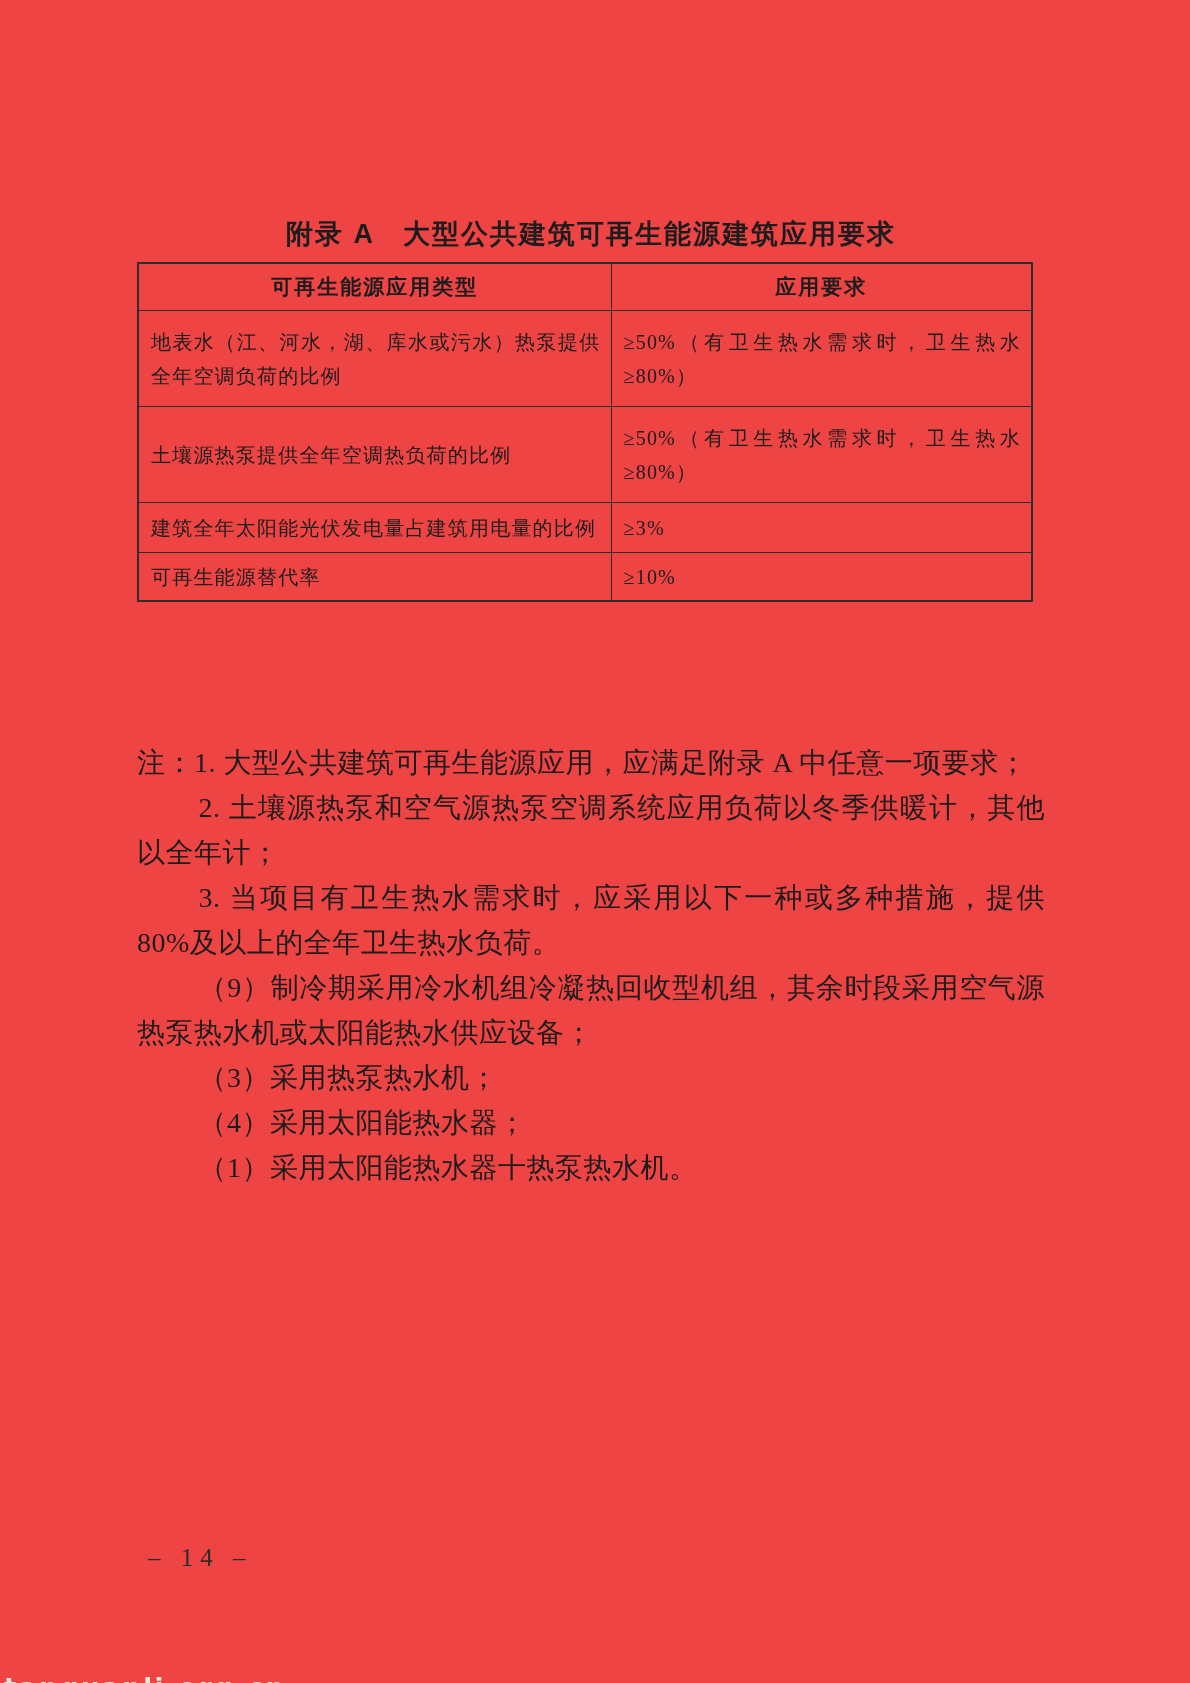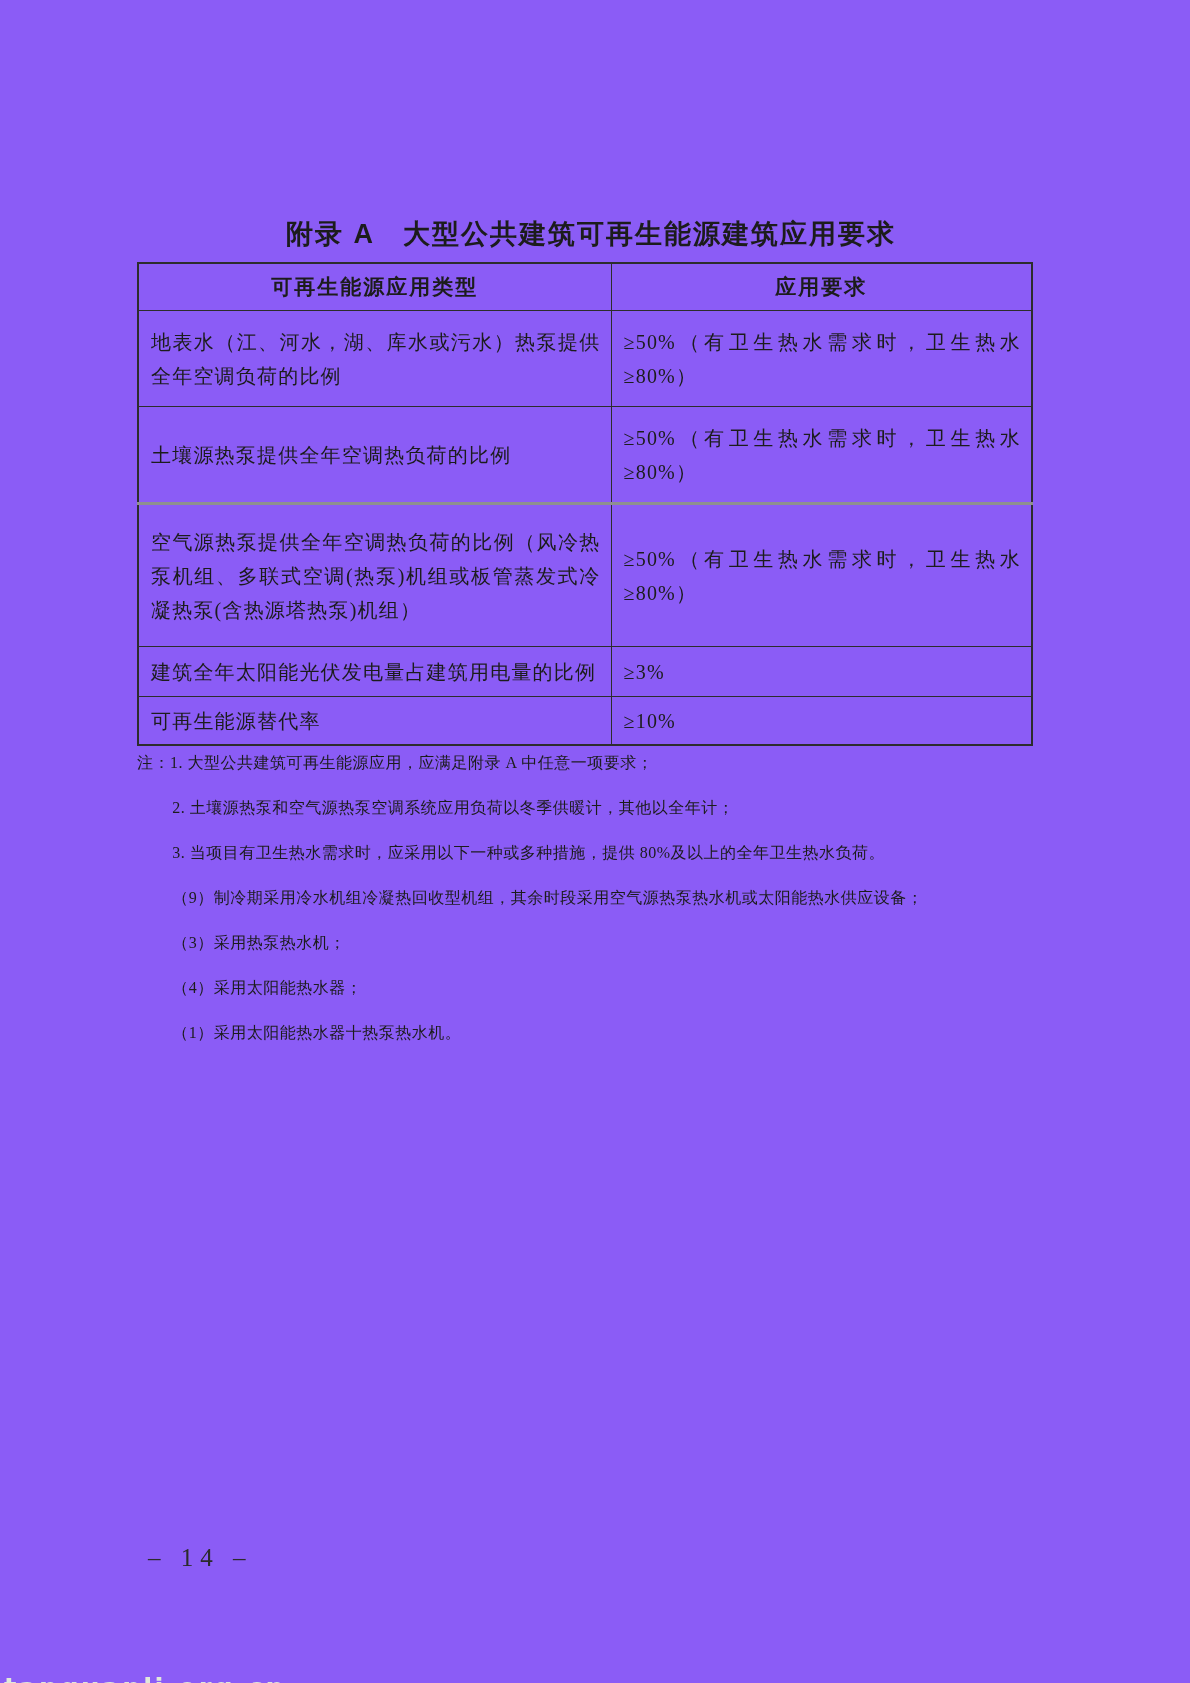--- a/index.html
+++ b/index.html
@@ -1,19 +1,19 @@
 <!DOCTYPE html>
 <html><head>
 <meta charset="utf-8">
 <style>
   html,body { margin:0; padding:0; background:#ffffff; }
   .page {
     position:relative;
     width:1190px; height:1683px;
-    background:#8b5cf6;
+    background:#ef4444;
     overflow:hidden;
     font-family:"Liberation Serif","DejaVu Serif",serif;
     color:#1c1c1c;
   }
   .doc-title {
     position:absolute;
     left:137px; top:216px; width:908px;
     text-align:center;
     font-family:"Liberation Sans","DejaVu Sans",sans-serif;
     font-weight:bold;
@@ -51,21 +51,21 @@
     text-justify:inter-character;
   }
   tr.r1 td { height:95px; }
   tr.r2 td { height:95px; }
   tr.r3 td { height:141px; border-top:3px solid #8f8f8f; }
   tr.r4 td { height:49px; }
   tr.r5 td { height:47px; }
   .notes {
     position:absolute;
     left:137px; top:740px; width:908px;
-    font-size:16px;
+    font-size:28px;
     line-height:45px;
     letter-spacing:0.5px;
     text-align:justify;
     text-justify:inter-character;
   }
   .notes p { margin:0; }
   .notes p.indent { text-indent:2.2em; }
   .pageno {
     position:absolute;
     left:148px; top:1544px;
@@ -106,24 +106,20 @@
     </thead>
     <tbody>
       <tr class="r1">
         <td>地表水（江、河水，湖、库水或污水）热泵提供全年空调负荷的比例</td>
         <td>≥50%（有卫生热水需求时，卫生热水≥80%）</td>
       </tr>
       <tr class="r2">
         <td>土壤源热泵提供全年空调热负荷的比例</td>
         <td>≥50%（有卫生热水需求时，卫生热水≥80%）</td>
       </tr>
-      <tr class="r3">
-        <td>空气源热泵提供全年空调热负荷的比例（风冷热泵机组、多联式空调(热泵)机组或板管蒸发式冷凝热泵(含热源塔热泵)机组）</td>
-        <td>≥50%（有卫生热水需求时，卫生热水≥80%）</td>
-      </tr>
       <tr class="r4">
         <td>建筑全年太阳能光伏发电量占建筑用电量的比例</td>
         <td>≥3%</td>
       </tr>
       <tr class="r5">
         <td>可再生能源替代率</td>
         <td>≥10%</td>
       </tr>
     </tbody>
   </table>

